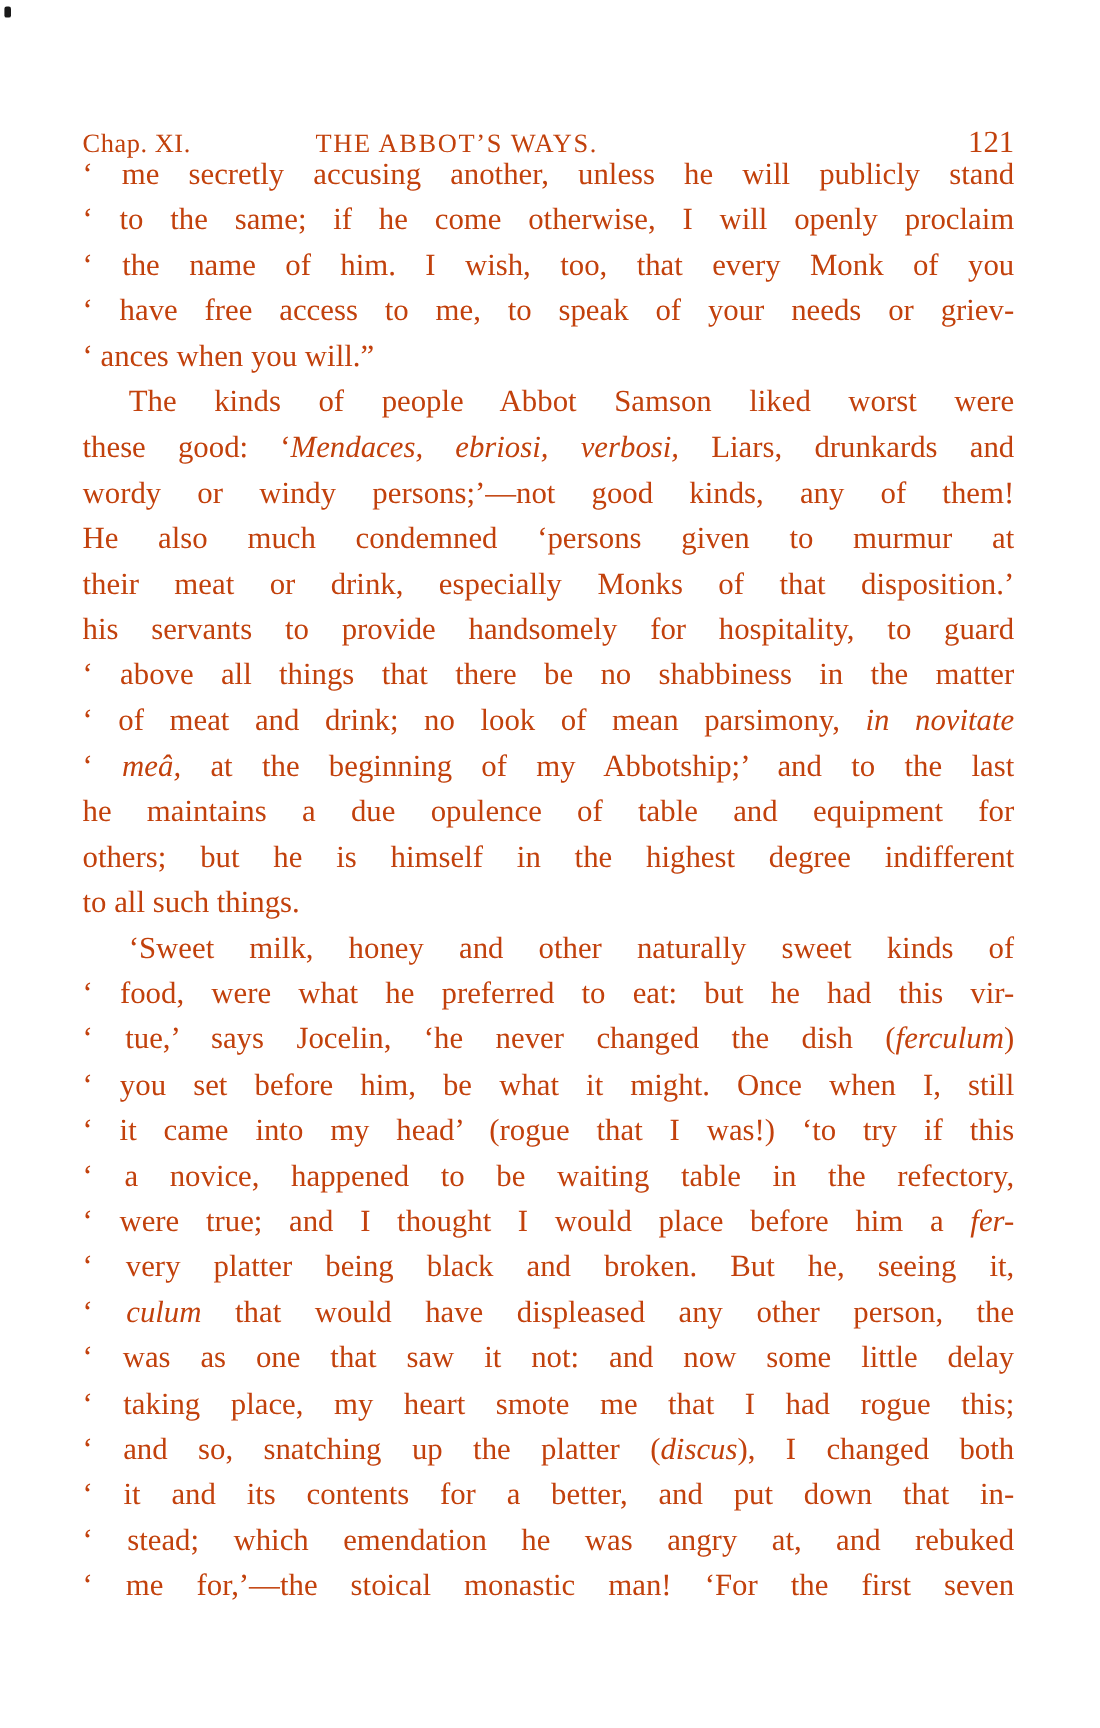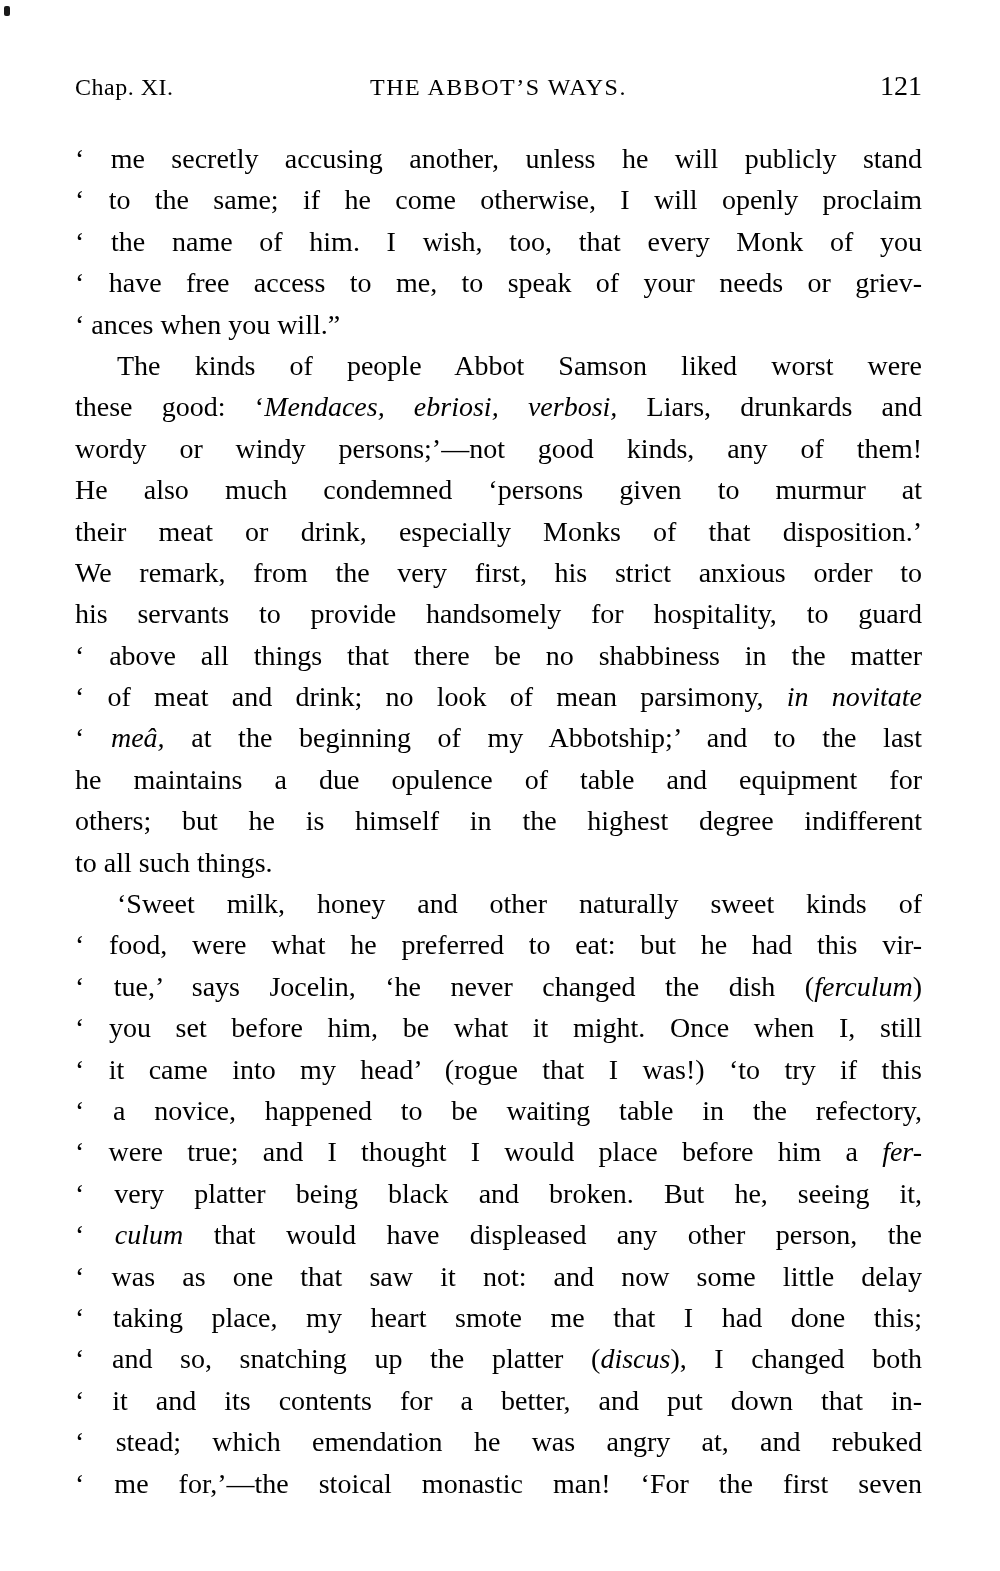--- a/index.html
+++ b/index.html
@@ -5,21 +5,21 @@
   html, body {
     margin: 0;
     padding: 0;
     background: #ffffff;
   }
   .page {
     position: relative;
     width: 1000px;
     height: 1571px;
     background: #ffffff;
-    color: #000000;
+    color: #c2410c;
     font-family: "Liberation Serif", serif;
     overflow: hidden;
   }
   .scan-speck {
     position: absolute;
     top: 6px;
     left: 4px;
     width: 6px;
     height: 10px;
     background: #1a1a1a;
@@ -34,28 +34,29 @@
     align-items: baseline;
   }
   .rh-left {
     flex: 1;
     text-align: left;
     font-size: 24px;
     letter-spacing: 0.5px;
   }
   .rh-center {
     flex: 2;
-    text-align: center;
+    text-align: left;
     font-size: 24px;
     letter-spacing: 1.5px;
   }
   .rh-right {
     flex: 1;
     text-align: right;
     font-size: 28px;
+    margin-top: 44px;
   }
   .text-block {
     position: absolute;
     top: 138px;
     left: 75px;
     width: 847px;
   }
   .line {
     font-size: 28px;
     line-height: 41.4px;
@@ -93,37 +94,36 @@
   <div class="line j"><span>‘ me secretly accusing another, unless he will publicly stand</span></div>
       <div class="line j"><span>‘ to the same; if he come otherwise, I will openly proclaim</span></div>
       <div class="line j"><span>‘ the name of him.  I wish, too, that every Monk of you</span></div>
       <div class="line j"><span>‘ have free access to me, to speak of your needs or griev-</span></div>
       <div class="line"><span>‘ ances when you will.”</span></div>
       <div class="line j ind"><span>The kinds of people Abbot Samson liked worst were</span></div>
       <div class="line j"><span>these good: ‘</span><i>Mendaces, ebriosi, verbosi,</i><span> Liars, drunkards and</span></div>
       <div class="line j"><span>wordy or windy persons;’—not good kinds, any of them!</span></div>
       <div class="line j"><span>He also much condemned ‘persons given to murmur at</span></div>
       <div class="line j"><span>their meat or drink, especially Monks of that disposition.’</span></div>
-      <div class="line j"><span>We remark, from the very first, his strict anxious order to</span></div>
       <div class="line j"><span>his servants to provide handsomely for hospitality, to guard</span></div>
       <div class="line j"><span>‘ above all things that there be no shabbiness in the matter</span></div>
       <div class="line j"><span>‘ of meat and drink; no look of mean parsimony, </span><i>in novitate</i></div>
       <div class="line j"><span>‘ </span><i>meâ,</i><span> at the beginning of my Abbotship;’ and to the last</span></div>
       <div class="line j"><span>he maintains a due opulence of table and equipment for</span></div>
       <div class="line j"><span>others; but he is himself in the highest degree indifferent</span></div>
       <div class="line"><span>to all such things.</span></div>
       <div class="line j ind"><span>‘Sweet milk, honey and other naturally sweet kinds of</span></div>
       <div class="line j"><span>‘ food, were what he preferred to eat: but he had this vir-</span></div>
       <div class="line j"><span>‘ tue,’ says Jocelin, ‘he never changed the dish (</span><i>ferculum</i><span>)</span></div>
       <div class="line j"><span>‘ you set before him, be what it might.  Once when I, still</span></div>
       <div class="line j"><span>‘ it came into my head’ (rogue that I was!) ‘to try if this</span></div>
       <div class="line j"><span>‘ a novice, happened to be waiting table in the refectory,</span></div>
       <div class="line j"><span>‘ were true; and I thought I would place before him a </span><i>fer-</i></div>
       <div class="line j"><span>‘ very platter being black and broken.  But he, seeing it,</span></div>
       <div class="line j"><span>‘ </span><i>culum</i><span> that would have displeased any other person, the</span></div>
       <div class="line j"><span>‘ was as one that saw it not: and now some little delay</span></div>
-      <div class="line j"><span>‘ taking place, my heart smote me that I had done this;</span></div>
+      <div class="line j"><span>‘ taking place, my heart smote me that I had rogue this;</span></div>
       <div class="line j"><span>‘ and so, snatching up the platter (</span><i>discus</i><span>), I changed both</span></div>
       <div class="line j"><span>‘ it and its contents for a better, and put down that in-</span></div>
       <div class="line j"><span>‘ stead; which emendation he was angry at, and rebuked</span></div>
       <div class="line j"><span>‘ me for,’—the stoical monastic man!  ‘For the first seven</span></div>
     </div>
 </div>
 
 </body></html>

